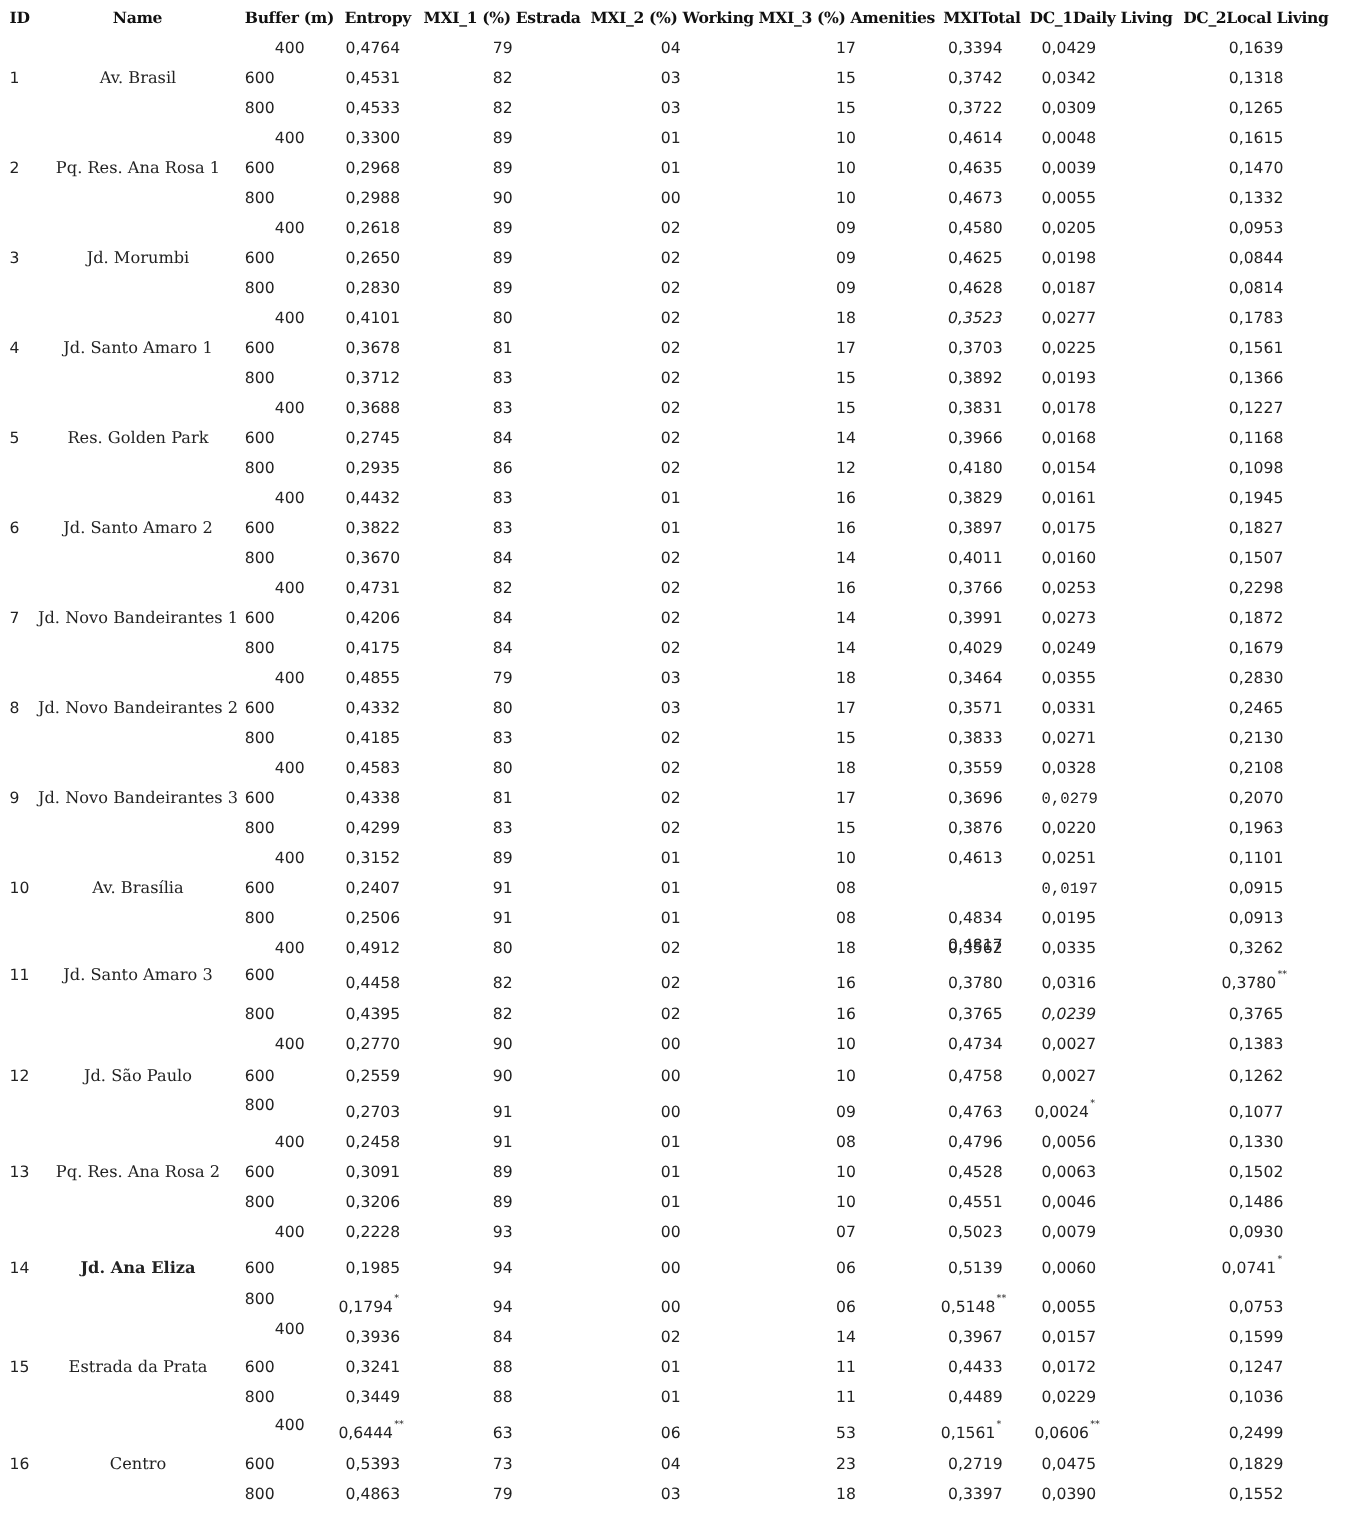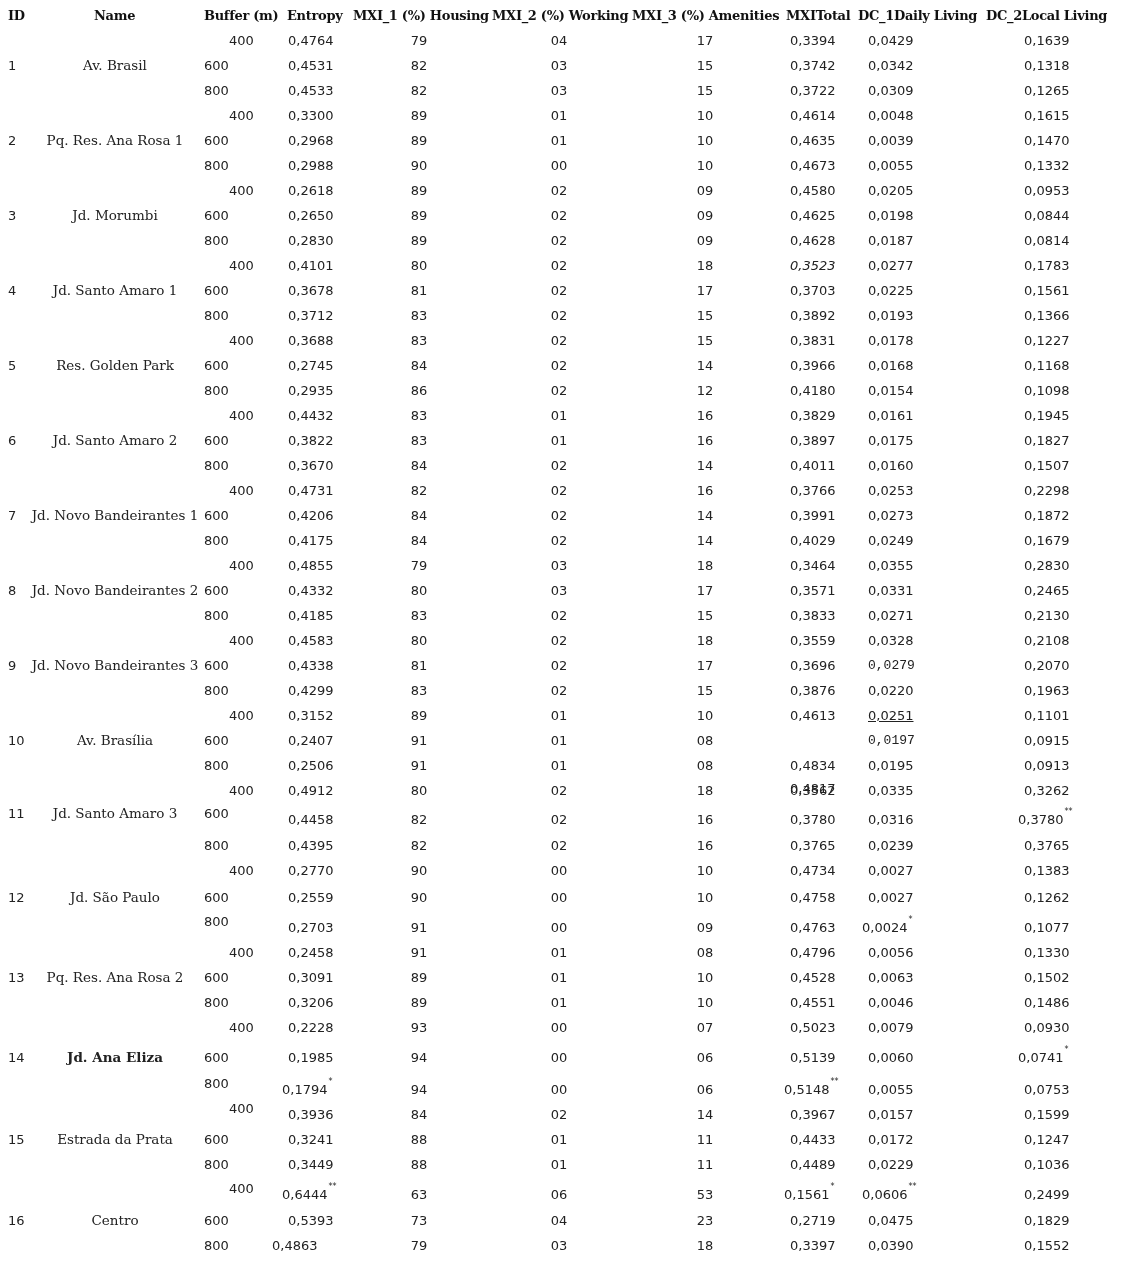--- a/index.html
+++ b/index.html
@@ -14,21 +14,21 @@
 </style>
 </head>
 <body>
 
 <div class="tbl">
   <div>
     <span class="hdr" style="left:8px">ID</span>
     <span class="hdr" style="left:94px">Name</span>
     <span class="hdr" style="left:204px">Buffer (m)</span>
     <span class="hdr" style="left:287px">Entropy</span>
-    <span class="hdr" style="left:353px">MXI_1 (%) Housing</span>
+    <span class="hdr" style="left:353px">MXI_1 (%) Estrada</span>
     <span class="hdr" style="left:492px">MXI_2 (%) Working</span>
     <span class="hdr" style="left:632px">MXI_3 (%) Amenities</span>
     <span class="hdr" style="left:786px">MXITotal</span>
     <span class="hdr" style="left:858px">DC_1Daily Living</span>
     <span class="hdr" style="left:986px">DC_2Local Living</span>
   </div>
   <div id="body-rows">
       <div class="row" style="top: 33px;">
         <span class="cell" style="left: 229px; top: 0px;">400</span>
         <span class="cell" style="left: 288px;"><span>0,4764</span></span>
@@ -317,21 +317,21 @@
         <span class="cell" style="left: 868px;"><span>0,0220</span></span>
         <span class="cell" style="left: 1024px;"><span>0,1963</span></span>
       </div>
       <div class="row" style="top: 708px;">
         <span class="cell" style="left: 229px; top: 0px;">400</span>
         <span class="cell" style="left: 288px;"><span>0,3152</span></span>
         <span class="cell c" style="left: 400px; width: 38px;"><span>89</span></span>
         <span class="cell c" style="left: 540px; width: 38px;"><span>01</span></span>
         <span class="cell c" style="left: 686px; width: 38px;"><span>10</span></span>
         <span class="cell" style="left: 790px;"><span>0,4613</span></span>
-        <span class="cell" style="left: 868px; text-decoration: underline;"><span>0,0251</span></span>
+        <span class="cell" style="left: 868px;"><span>0,0251</span></span>
         <span class="cell" style="left: 1024px;"><span>0,1101</span></span>
       </div>
       <div class="row" style="top: 733px;">
         <span class="cell" style="left: 8px; top: 0px;">10</span>
         <span class="cell name" style="left: 15px; top: -1px;">Av. Brasília</span>
         <span class="cell" style="left: 204px; top: 0px;">600</span>
         <span class="cell" style="left: 288px;"><span>0,2407</span></span>
         <span class="cell c" style="left: 400px; width: 38px;"><span>91</span></span>
         <span class="cell c" style="left: 540px; width: 38px;"><span>01</span></span>
         <span class="cell c" style="left: 686px; width: 38px;"><span>08</span></span>
@@ -371,21 +371,21 @@
         <span class="cell" style="left: 868px;"><span>0,0316</span></span>
         <span class="cell" style="left: 1018px;"><span>0,3780</span><span class="sup">**</span></span>
       </div>
       <div class="row" style="top: 838px;">
         <span class="cell" style="left: 204px; top: 0px;">800</span>
         <span class="cell" style="left: 288px;"><span>0,4395</span></span>
         <span class="cell c" style="left: 400px; width: 38px;"><span>82</span></span>
         <span class="cell c" style="left: 540px; width: 38px;"><span>02</span></span>
         <span class="cell c" style="left: 686px; width: 38px;"><span>16</span></span>
         <span class="cell" style="left: 790px;"><span>0,3765</span></span>
-        <span class="cell" style="left: 868px;"><span>0,0239</span></span>
+        <span class="cell" style="left: 868px; font-style: italic;"><span>0,0239</span></span>
         <span class="cell" style="left: 1024px;"><span>0,3765</span></span>
       </div>
       <div class="row" style="top: 863px;">
         <span class="cell" style="left: 229px; top: 0px;">400</span>
         <span class="cell" style="left: 288px;"><span>0,2770</span></span>
         <span class="cell c" style="left: 400px; width: 38px;"><span>90</span></span>
         <span class="cell c" style="left: 540px; width: 38px;"><span>00</span></span>
         <span class="cell c" style="left: 686px; width: 38px;"><span>10</span></span>
         <span class="cell" style="left: 790px;"><span>0,4734</span></span>
         <span class="cell" style="left: 868px;"><span>0,0027</span></span>
@@ -526,21 +526,21 @@
         <span class="cell" style="left: 288px;"><span>0,5393</span></span>
         <span class="cell c" style="left: 400px; width: 38px;"><span>73</span></span>
         <span class="cell c" style="left: 540px; width: 38px;"><span>04</span></span>
         <span class="cell c" style="left: 686px; width: 38px;"><span>23</span></span>
         <span class="cell" style="left: 790px;"><span>0,2719</span></span>
         <span class="cell" style="left: 868px;"><span>0,0475</span></span>
         <span class="cell" style="left: 1024px;"><span>0,1829</span></span>
       </div>
       <div class="row" style="top: 1238px;">
         <span class="cell" style="left: 204px; top: 0px;">800</span>
-        <span class="cell" style="left: 272px; text-align: center;"><span>0,4863</span></span>
+        <span class="cell" style="left: 288px; text-align: center;"><span>0,4863</span></span>
         <span class="cell c" style="left: 400px; width: 38px;"><span>79</span></span>
         <span class="cell c" style="left: 540px; width: 38px;"><span>03</span></span>
         <span class="cell c" style="left: 686px; width: 38px;"><span>18</span></span>
         <span class="cell" style="left: 790px;"><span>0,3397</span></span>
         <span class="cell" style="left: 868px;"><span>0,0390</span></span>
         <span class="cell" style="left: 1024px; text-align: center;"><span>0,1552</span></span>
       </div>
     </div>
 </div>
 

